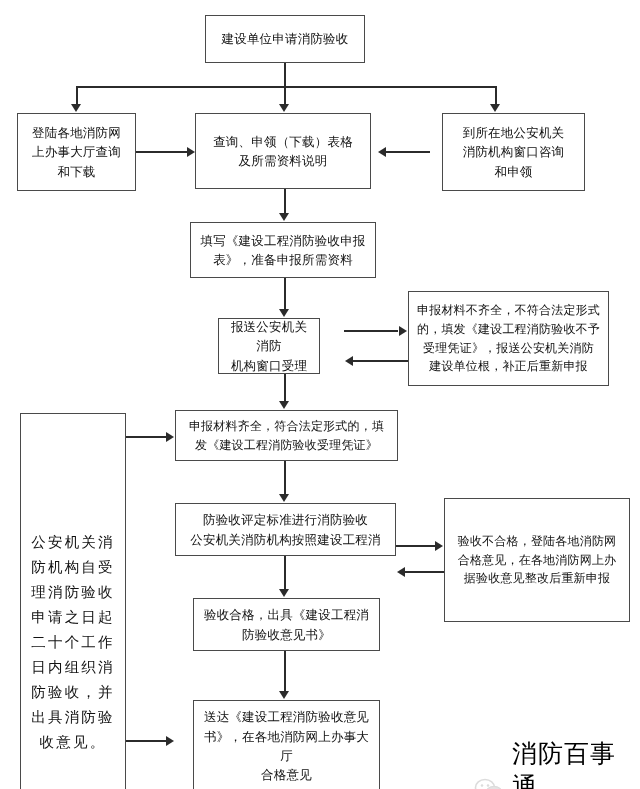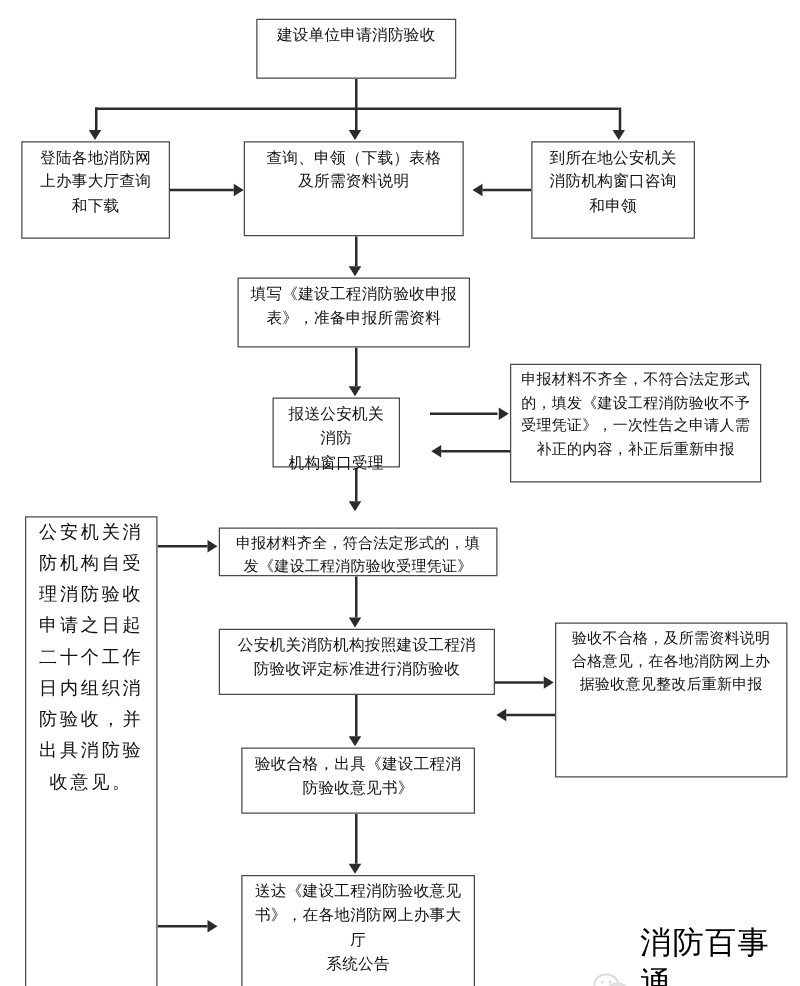--- a/index.html
+++ b/index.html
@@ -14,40 +14,41 @@
     background: #ffffff;
     overflow: hidden;
     font-family: "DejaVu Serif", "Liberation Serif", serif;
   }
   .node {
     position: absolute;
     box-sizing: border-box;
     border: 1px solid #4a4a4a;
     background: #ffffff;
     display: flex;
+    align-items: center;
     justify-content: center;
     text-align: center;
     color: #111111;
     line-height: 1.55;
     letter-spacing: 0.2px;
     padding: 2px 6px;
   }
   .node .txt {
     display: block;
     width: 100%;
   }
   
   #n-apply      { left:205px; top:15px;  width:160px; height:48px;  font-size:12.5px; }
   #n-web        { left:17px;  top:113px; width:119px; height:78px;  font-size:12.5px; }
   #n-forms      { left:195px; top:113px; width:176px; height:76px;  font-size:12.5px; }
-  #n-window     { left:425px; top:113px; width:131px; height:78px;  font-size:12.5px; }
+  #n-window     { left:442px; top:113px; width:143px; height:78px;  font-size:12.5px; }
   #n-fill       { left:190px; top:222px; width:186px; height:56px;  font-size:12.5px; }
   #n-submit     { left:218px; top:318px; width:102px; height:56px;  font-size:12.5px; }
   #n-incomplete { left:408px; top:291px; width:201px; height:95px;  font-size:12px; }
-  #n-complete   { left:175px; top:410px; width:223px; height:39px;  font-size:12px;margin-top:12px; }
+  #n-complete   { left:175px; top:410px; width:223px; height:51px;  font-size:12px; }
   #n-deadline   { left:20px;  top:413px; width:106px; height:459px; font-size:14.5px;
                   letter-spacing:2.2px; line-height:1.72; padding:0 8px; }
   #n-inspect    { left:175px; top:503px; width:221px; height:53px;  font-size:12.5px; }
   #n-failed     { left:444px; top:498px; width:186px; height:124px; font-size:12px; }
   #n-passed     { left:193px; top:598px; width:187px; height:53px;  font-size:12.5px; }
   #n-deliver    { left:193px; top:700px; width:187px; height:92px;  font-size:12.5px; }
 
   
   .ln {
     position: absolute;
@@ -179,63 +180,63 @@
     <span class="txt">
         <span style="display:block">报送公安机关消防</span>
         <span style="display:block">机构窗口受理</span>
       </span>
   </div>
 
   <div class="node" id="n-incomplete">
     <span class="txt">
         <span style="display:block">申报材料不齐全，不符合法定形式</span>
         <span style="display:block">的，填发《建设工程消防验收不予</span>
-        <span style="display:block">受理凭证》，一次性告之申请人需</span>
-        <span style="display:block">补正的内容，补正后重新申报</span>
+        <span style="display:block">受理凭证》，报送公安机关消防</span>
+        <span style="display:block">建设单位根，补正后重新申报</span>
       </span>
   </div>
 
   <div class="node" id="n-complete">
     <span class="txt">
         <span style="display:block">申报材料齐全，符合法定形式的，填</span>
         <span style="display:block">发《建设工程消防验收受理凭证》</span>
       </span>
   </div>
 
   <div class="node" id="n-deadline">
     <span class="txt">公安机关消防机构自受理消防验收申请之日起二十个工作日内组织消防验收，并出具消防验收意见。</span>
   </div>
 
   <div class="node" id="n-inspect">
     <span class="txt">
+        <span style="display:block">防验收评定标准进行消防验收</span>
         <span style="display:block">公安机关消防机构按照建设工程消</span>
-        <span style="display:block">防验收评定标准进行消防验收</span>
       </span>
   </div>
 
   <div class="node" id="n-failed">
     <span class="txt">
-        <span style="display:block">验收不合格，及所需资料说明</span>
+        <span style="display:block">验收不合格，登陆各地消防网</span>
         <span style="display:block">合格意见，在各地消防网上办</span>
         <span style="display:block">据验收意见整改后重新申报</span>
       </span>
   </div>
 
   <div class="node" id="n-passed">
     <span class="txt">
         <span style="display:block">验收合格，出具《建设工程消</span>
         <span style="display:block">防验收意见书》</span>
       </span>
   </div>
 
   <div class="node" id="n-deliver">
     <span class="txt">
         <span style="display:block">送达《建设工程消防验收意见</span>
         <span style="display:block">书》，在各地消防网上办事大厅</span>
-        <span style="display:block">系统公告</span>
+        <span style="display:block">合格意见</span>
       </span>
   </div>
 
   <div id="watermark">
     <span>
       <svg width="30" height="25" viewBox="0 0 30 25" aria-hidden="true">
         <ellipse cx="11" cy="9.5" rx="9.5" ry="8" fill="none" stroke="#dcdcdc" stroke-width="1.6"></ellipse>
         <path d="M5 16 L3.2 20.2 L7.6 18.2 Z" fill="none" stroke="#dcdcdc" stroke-width="1.6" stroke-linejoin="round"></path>
         <circle cx="8" cy="7.6" r="1.25" fill="#dcdcdc"></circle>
         <circle cx="14" cy="7.6" r="1.25" fill="#dcdcdc"></circle>

